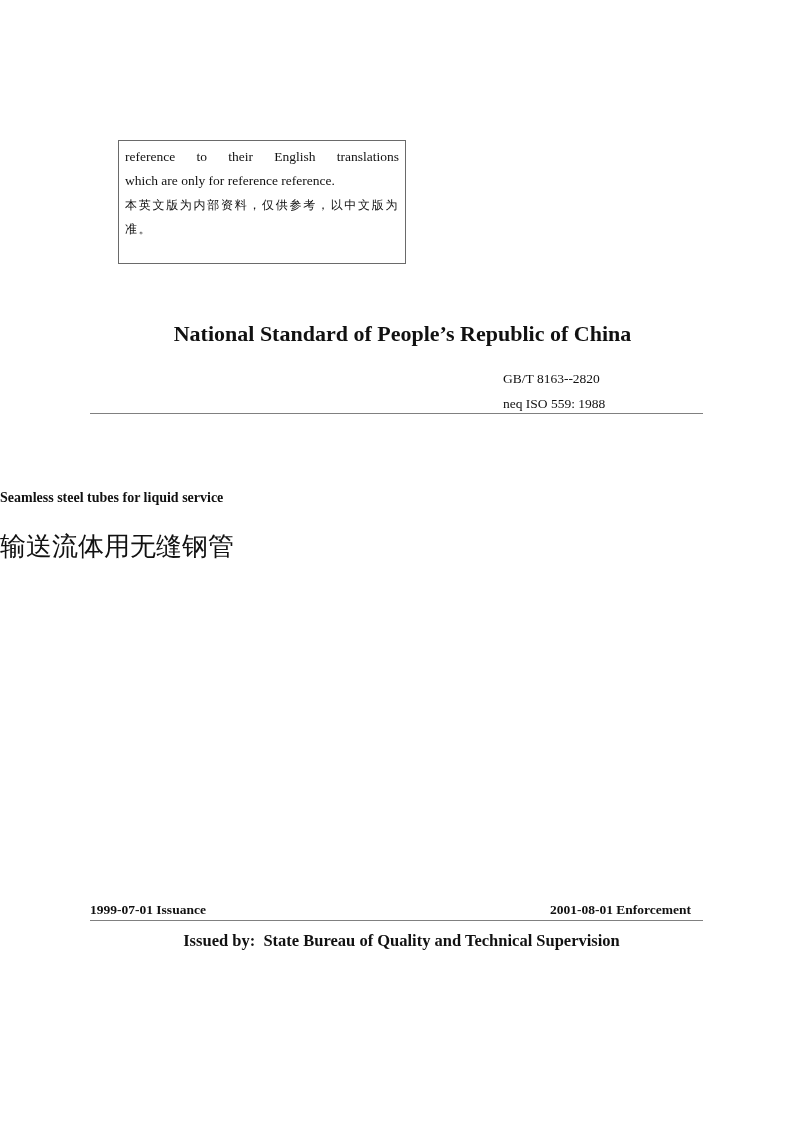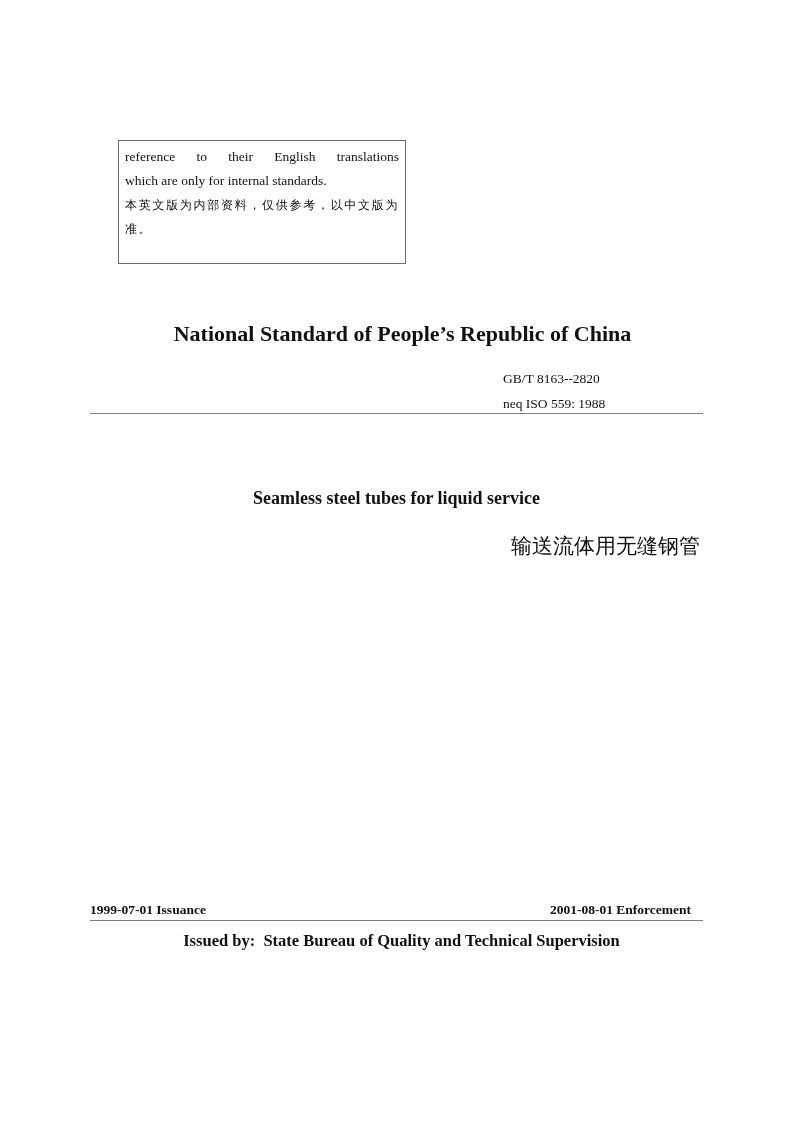--- a/index.html
+++ b/index.html
@@ -67,33 +67,32 @@
       top: 413px;
       width: 613px;
       height: 0;
       border-top: 1.5px solid #808080;
     }
     .doc-title-en {
       position: absolute;
       left: 0;
       width: 793px;
       top: 483px;
-      text-align: center;
       font-weight: bold;
-      font-size: 18px;
+      font-size: 14px;
       line-height: 30px;
     }
     .doc-title-zh {
       position: absolute;
       left: 0;
       width: 700px;
       top: 530px;
-      text-align: right;
+      text-align: left;
       font-family: "DejaVu Sans", sans-serif;
-      font-size: 21px;
+      font-size: 26px;
       line-height: 32px;
     }
     .dates-row {
       position: absolute;
       left: 90px;
       top: 901px;
       width: 601px;
       display: flex;
       justify-content: space-between;
       font-weight: bold;
@@ -119,21 +118,21 @@
       line-height: 24px;
       white-space: pre;
     }
   </style>
 </head>
 <body>
 
 <div class="notice-box">
   <div class="notice-en">
     <span class="jline">reference to their English translations</span>
-    <span class="jline last">which are only for internal standards.</span>
+    <span class="jline last">which are only for reference reference.</span>
   </div>
   <div class="notice-zh">本英文版为内部资料，仅供参考，以中文版为准。</div>
 </div>
 
 <div class="main-title">National Standard of People’s Republic of China</div>
 
 <div class="std-codes">
   <div>GB/T 8163--2820</div>
   <div>neq ISO 559: 1988</div>
 </div>

